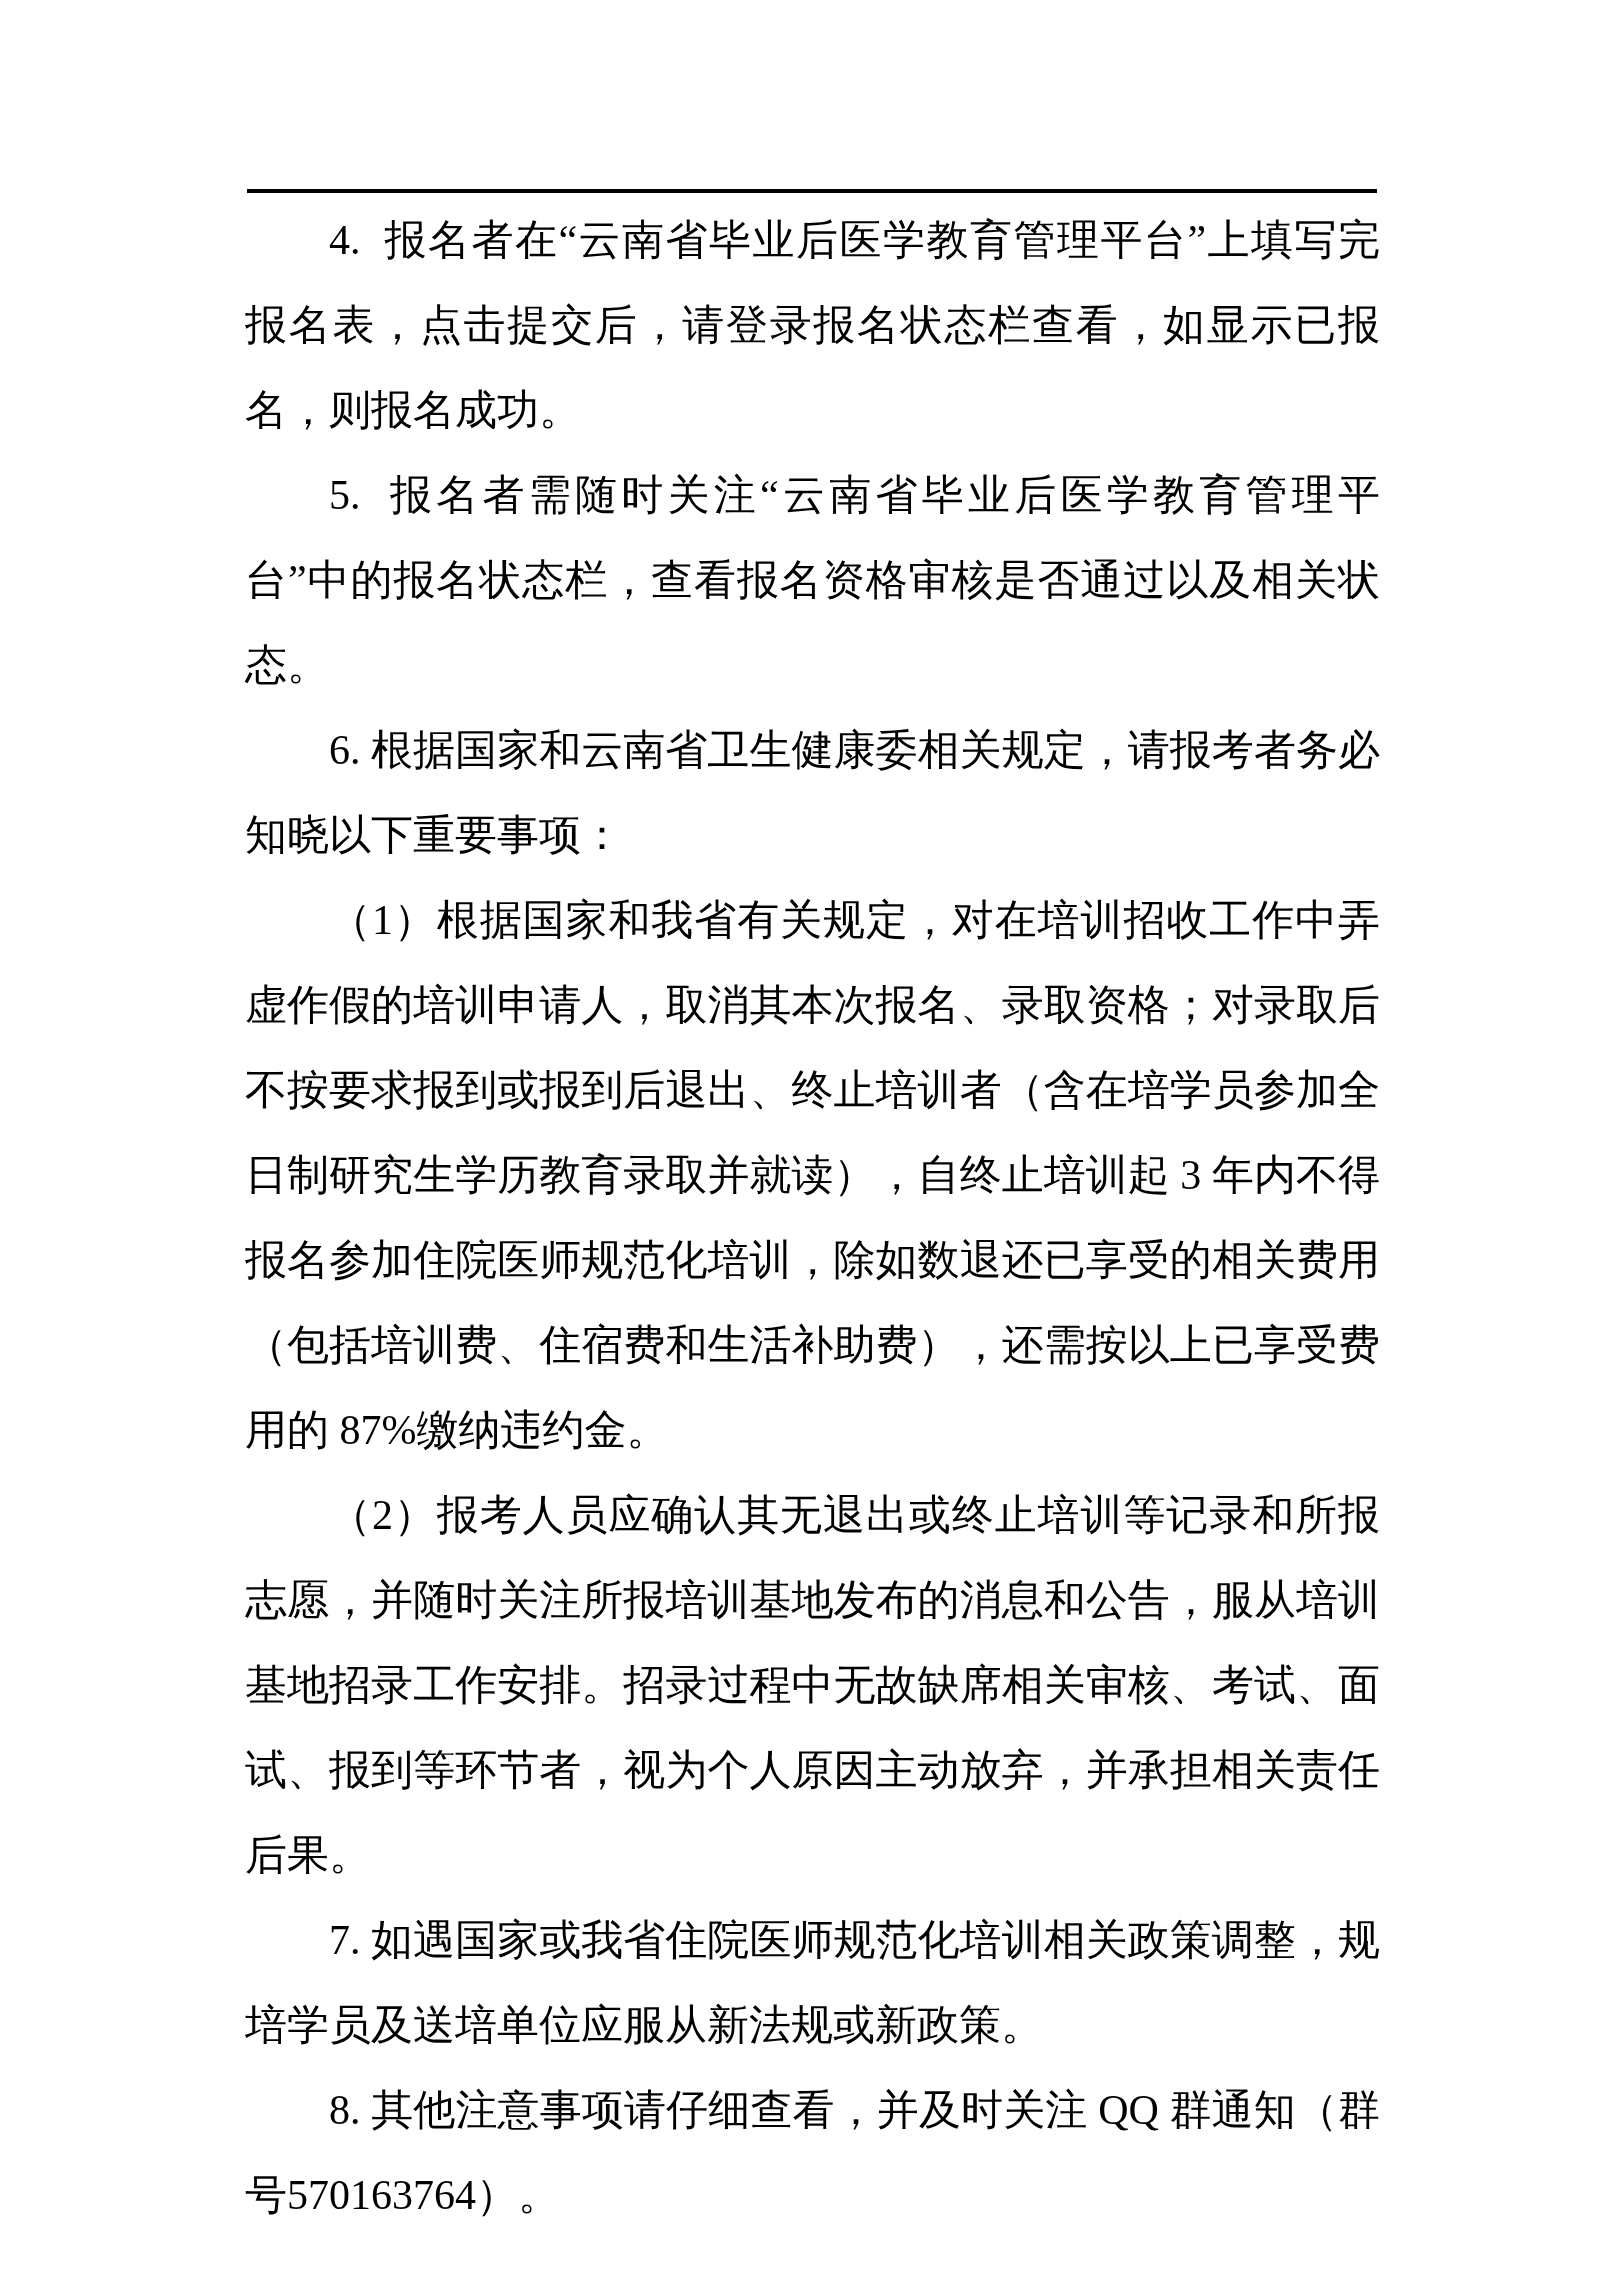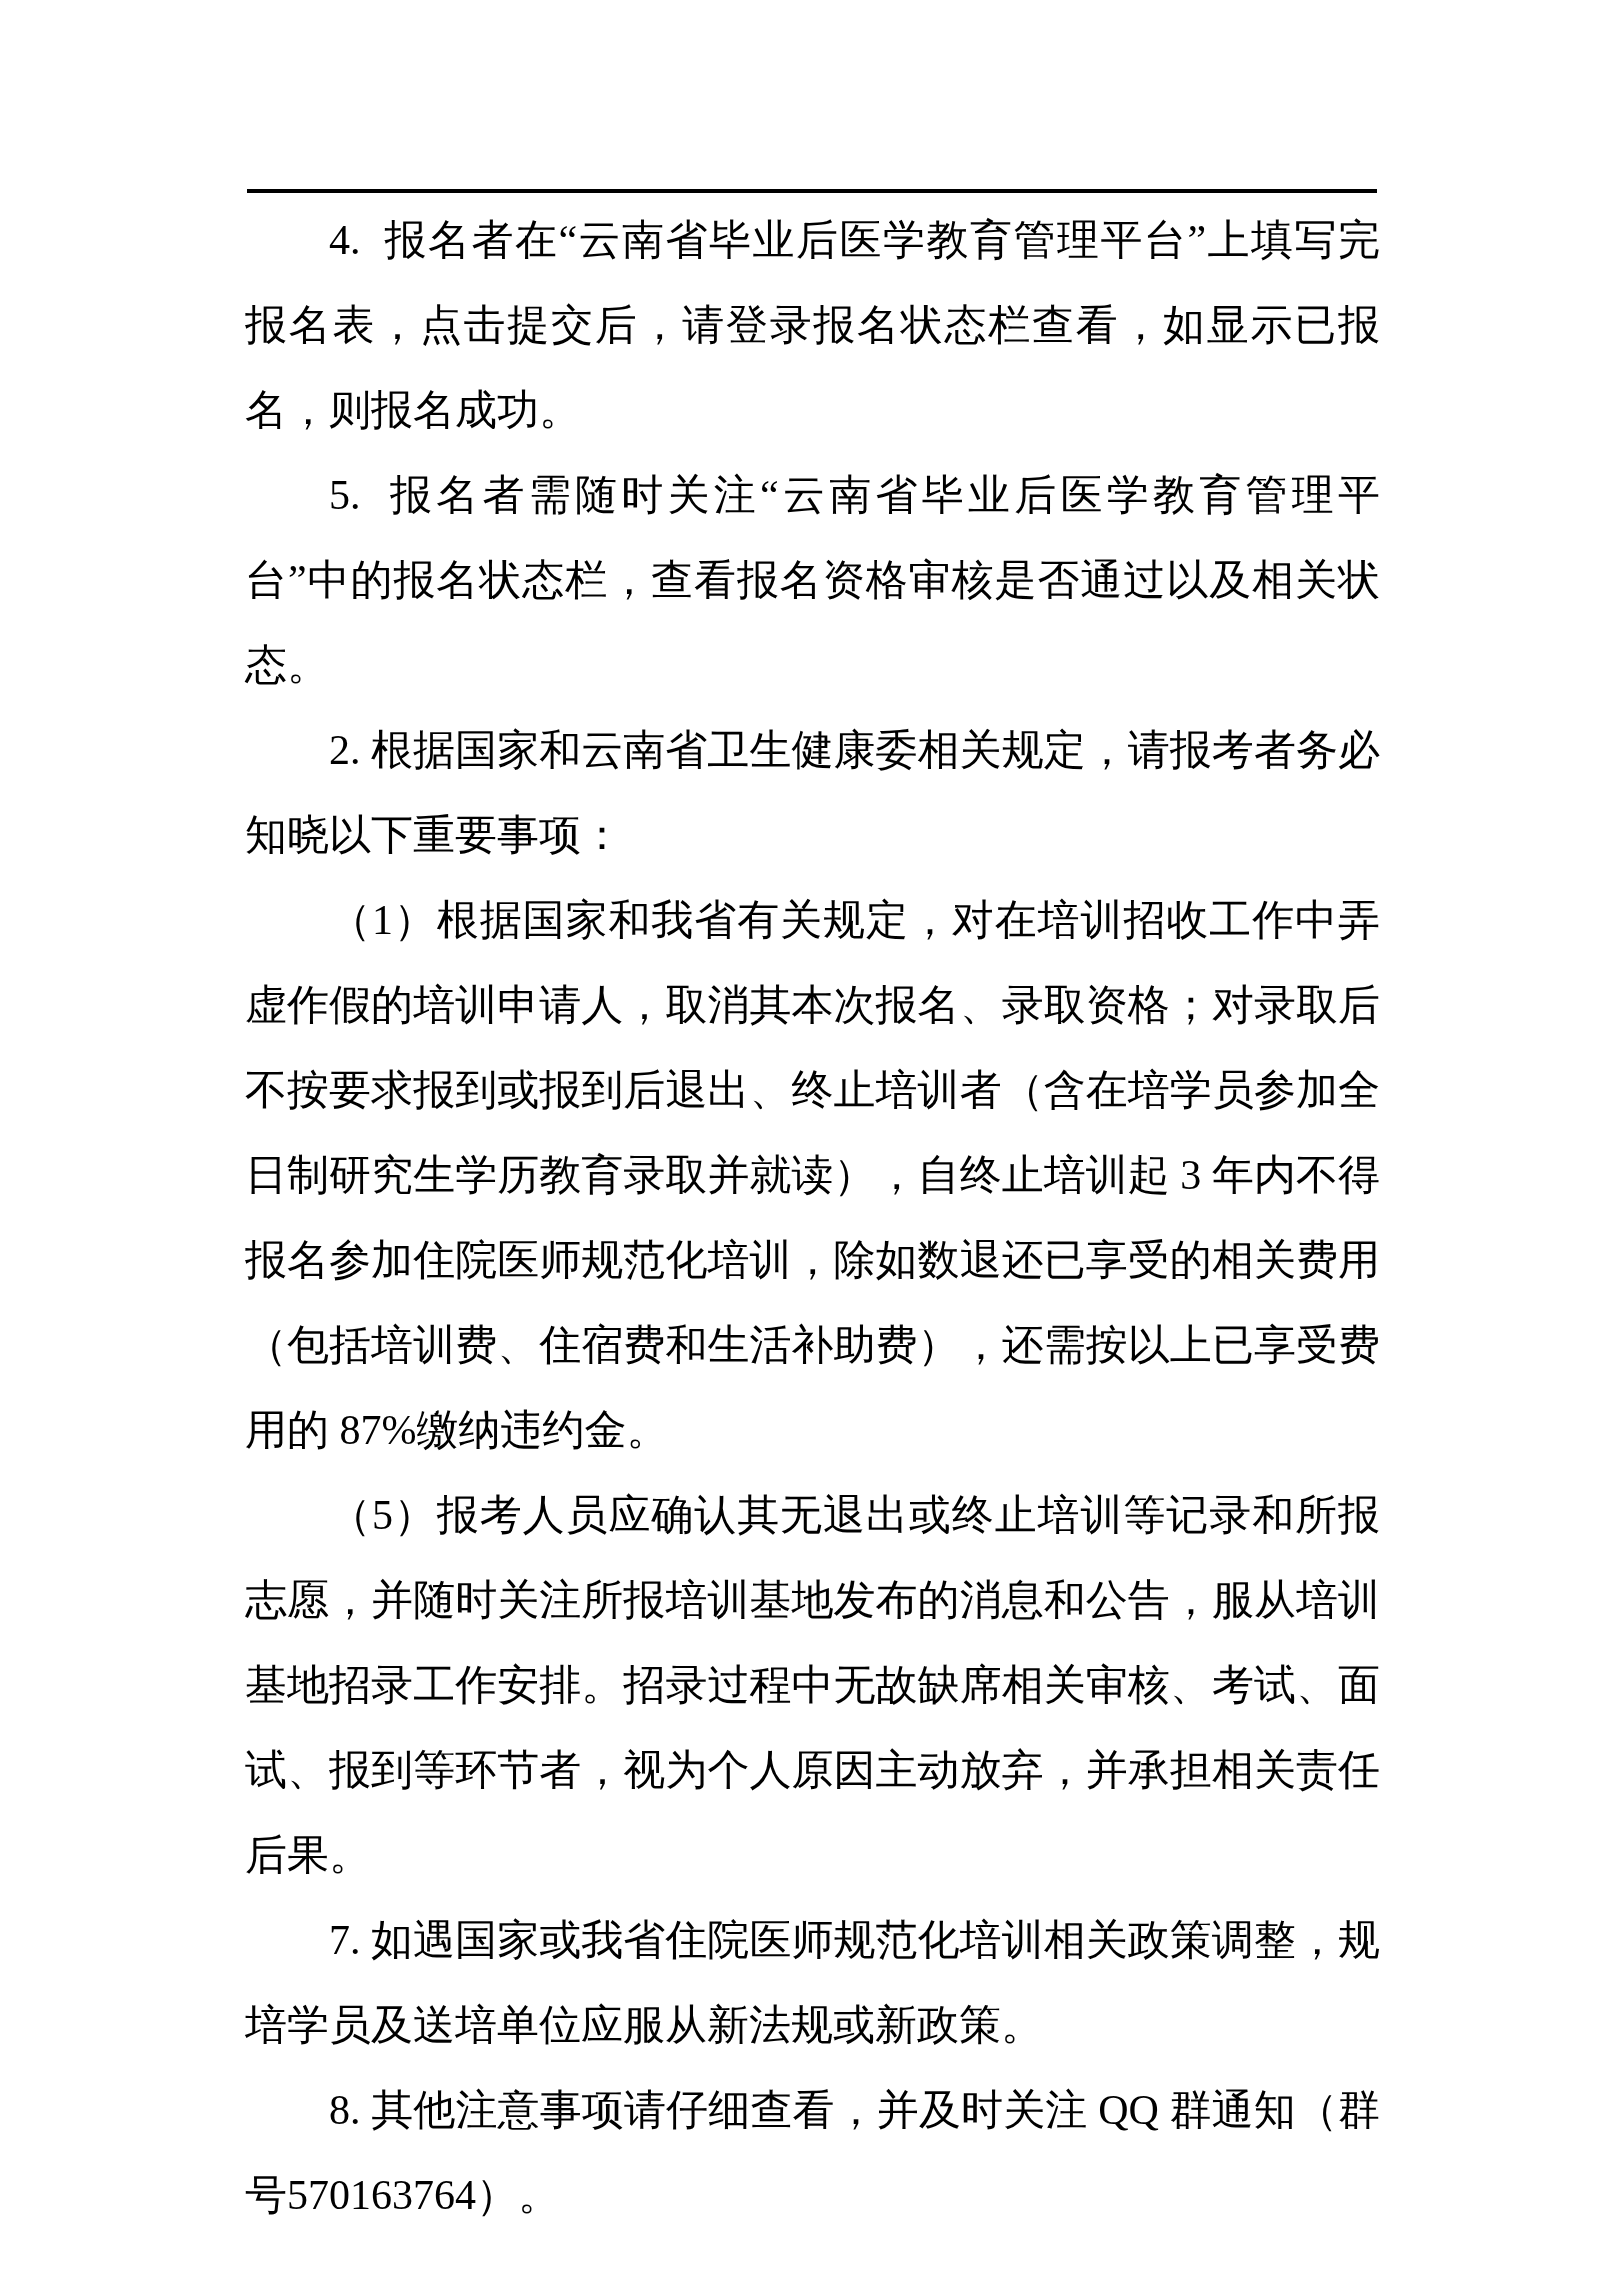--- a/index.html
+++ b/index.html
@@ -42,20 +42,20 @@
   }
 </style>
 </head>
 <body>
 
 <div class="page">
   <div class="header-rule"></div>
   <div class="body-text">
     <p>4.&nbsp; 报名者在“云南省毕业后医学教育管理平台”上填写完报名表，点击提交后，请登录报名状态栏查看，如显示已报名，则报名成功。</p>
     <p>5.&nbsp; 报名者需随时关注“云南省毕业后医学教育管理平台”中的报名状态栏，查看报名资格审核是否通过以及相关状态。</p>
-    <p>2. 根据国家和云南省卫生健康委相关规定，请报考者务必知晓以下重要事项：</p>
+    <p>6. 根据国家和云南省卫生健康委相关规定，请报考者务必知晓以下重要事项：</p>
     <p>（1）根据国家和我省有关规定，对在培训招收工作中弄虚作假的培训申请人，取消其本次报名、录取资格；对录取后不按要求报到或报到后退出、终止培训者（含在培学员参加全日制研究生学历教育录取并就读），自终止培训起 3 年内不得报名参加住院医师规范化培训，除如数退还已享受的相关费用（包括培训费、住宿费和生活补助费），还需按以上已享受费用的 87%缴纳违约金。</p>
-    <p>（5）报考人员应确认其无退出或终止培训等记录和所报志愿，并随时关注所报培训基地发布的消息和公告，服从培训基地招录工作安排。招录过程中无故缺席相关审核、考试、面试、报到等环节者，视为个人原因主动放弃，并承担相关责任后果。</p>
+    <p>（2）报考人员应确认其无退出或终止培训等记录和所报志愿，并随时关注所报培训基地发布的消息和公告，服从培训基地招录工作安排。招录过程中无故缺席相关审核、考试、面试、报到等环节者，视为个人原因主动放弃，并承担相关责任后果。</p>
     <p>7. 如遇国家或我省住院医师规范化培训相关政策调整，规培学员及送培单位应服从新法规或新政策。</p>
     <p>8. 其他注意事项请仔细查看，并及时关注 QQ 群通知（群号570163764）。</p>
   </div>
 </div>
 
 
 </body></html>

